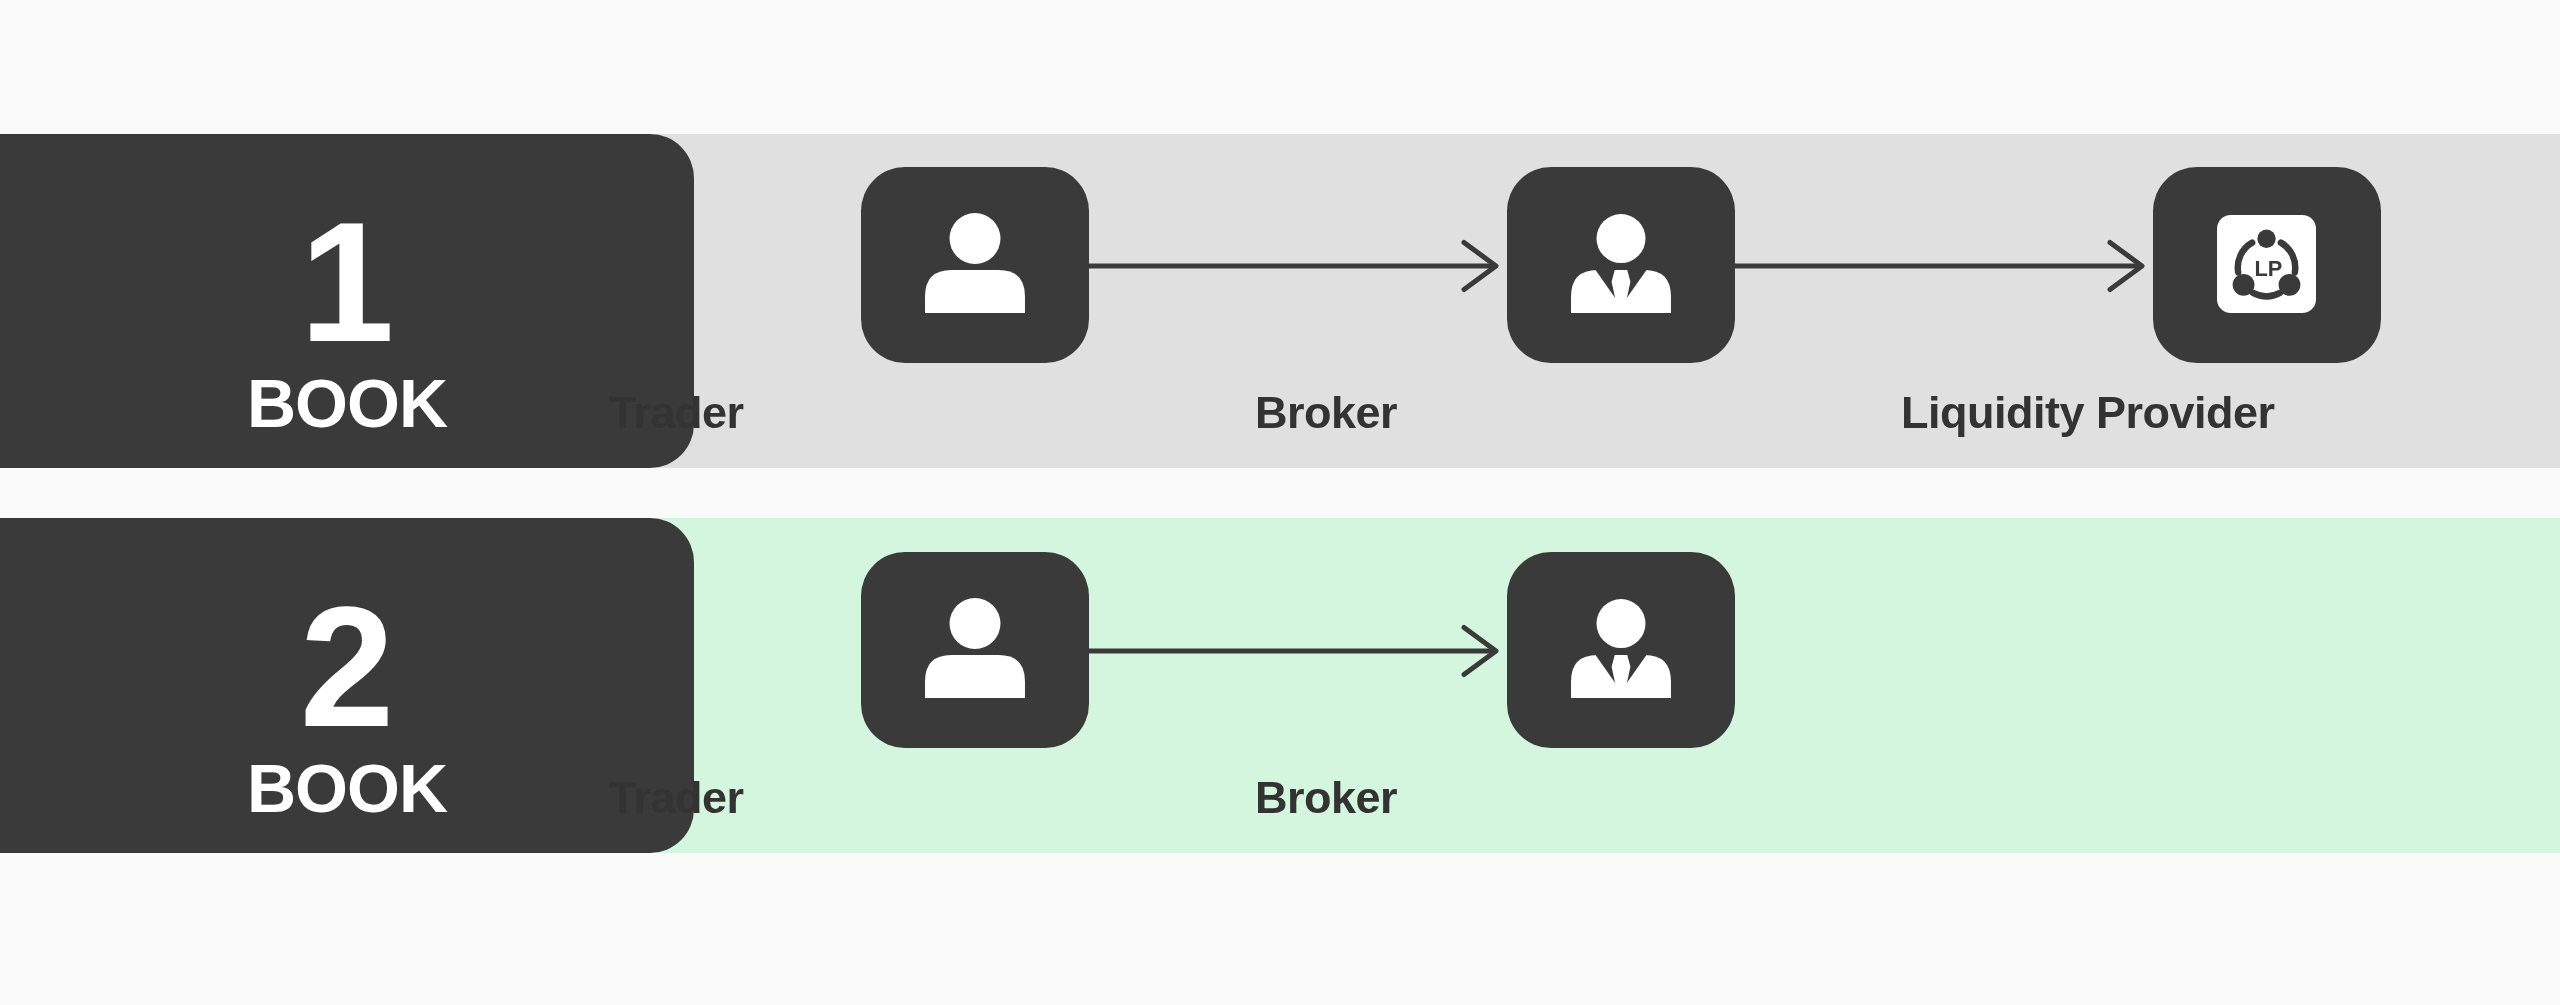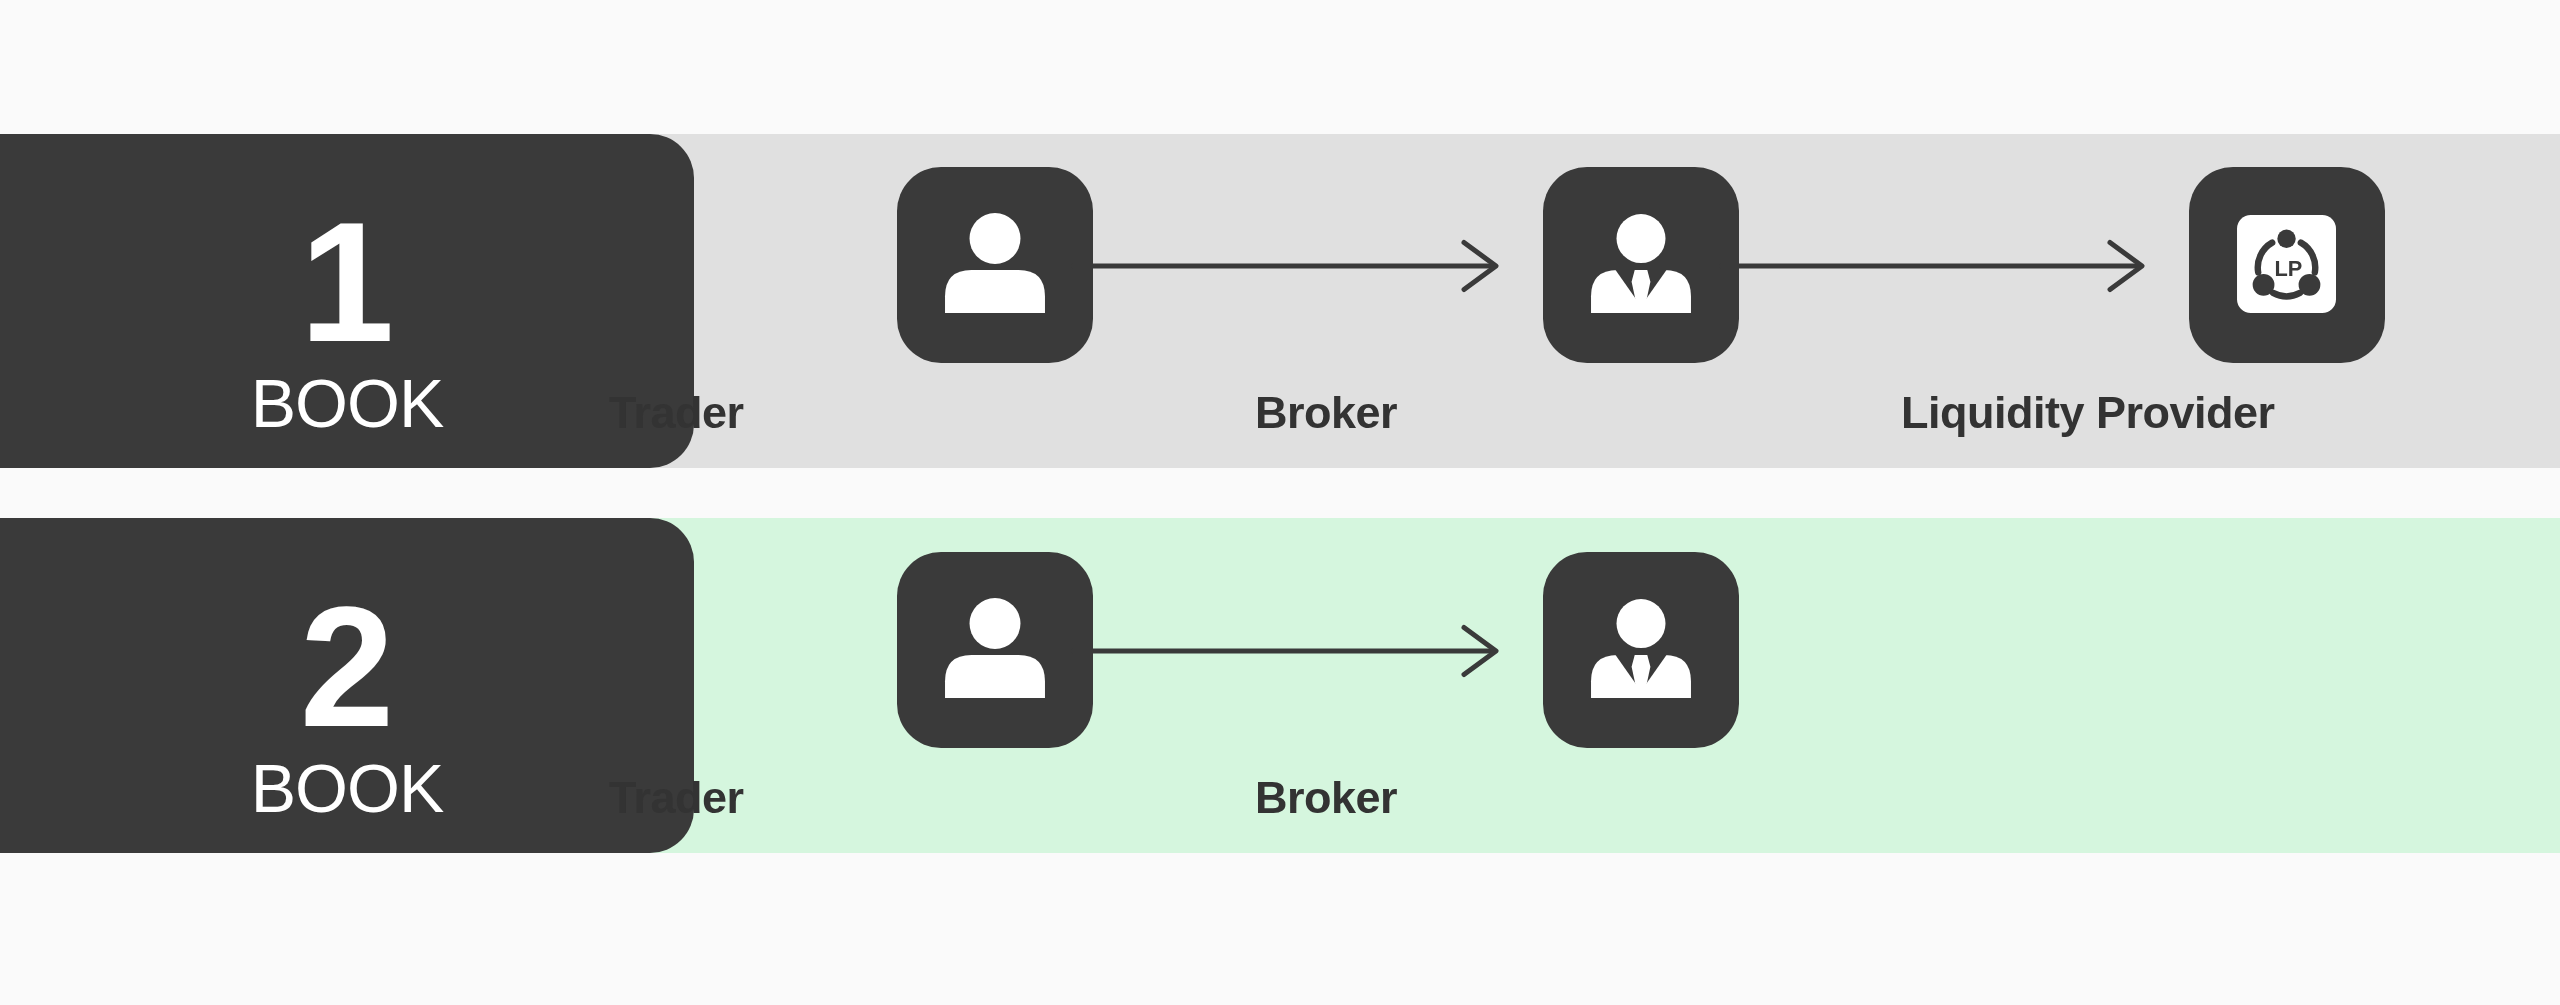--- a/index.html
+++ b/index.html
@@ -41,31 +41,30 @@
   .bookbox-1 { top: 134px; height: 334px; }
   .bookbox-2 { top: 518px; height: 335px; }
   .book-number {
     font-size: 170px;
     line-height: 1;
     font-weight: 700;
   }
   .book-word {
     font-size: 68px;
     line-height: 1;
-    font-weight: 400;
+    font-weight: 700;
     letter-spacing: -1px;
   }
 
   .node {
     position: absolute;
-    width: 196px;
+    width: 228px;
     height: 196px;
     background: #3a3a3a;
     border-radius: 44px;
-    margin-left: 36px;
   }
   .node svg { display: block; width: 100%; height: 100%; }
 
   .node-label {
     position: absolute;
     width: 700px;
     font-size: 45px;
     line-height: 1.05;
     font-weight: 700;
     color: #333333;

